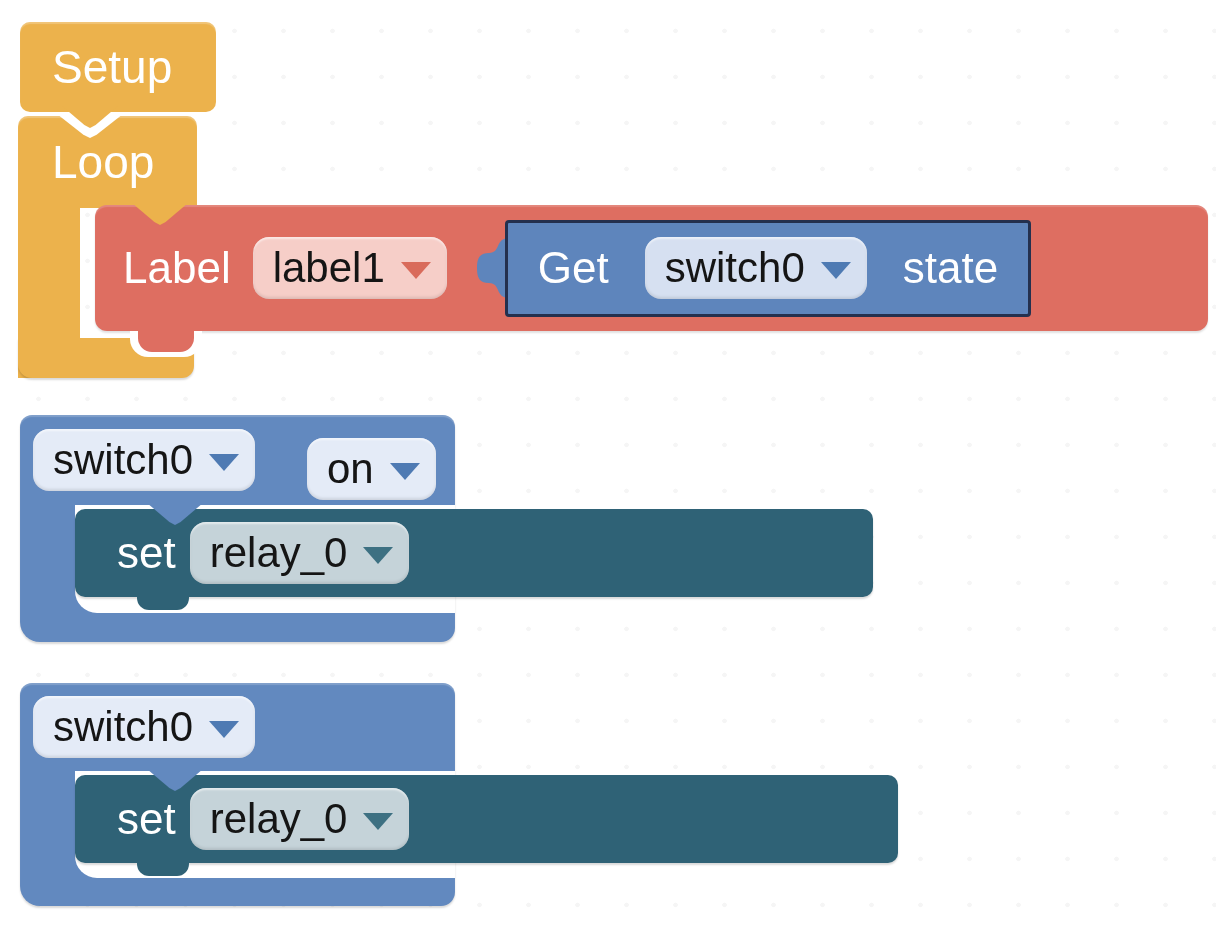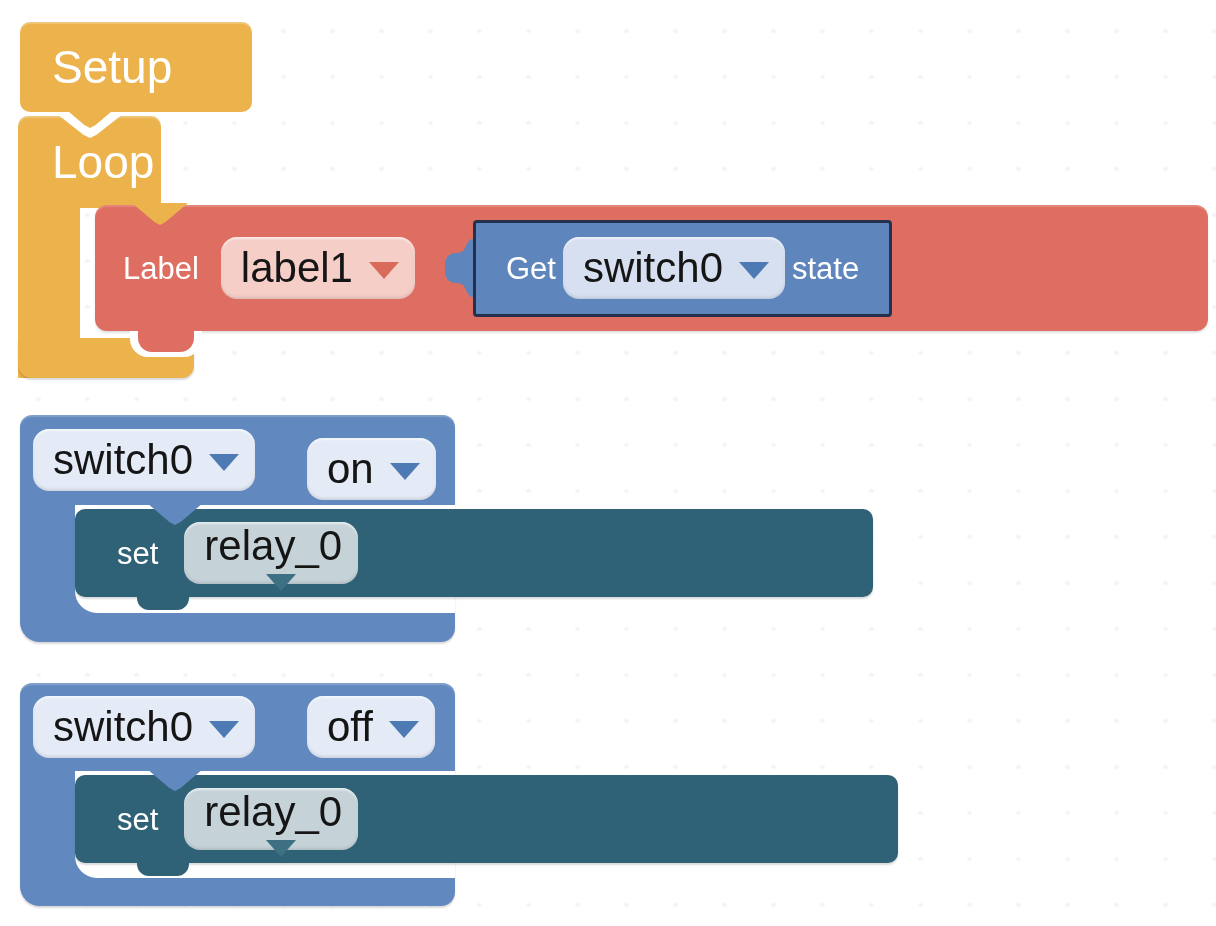--- a/index.html
+++ b/index.html
@@ -3,28 +3,28 @@
 <meta charset="utf-8">
 <style>
   html,body{margin:0;padding:0;background:#fff;}
   .canvas{
     position:relative;width:1216px;height:926px;background:#fff;overflow:hidden;
     font-family:"Liberation Sans",sans-serif;
     background-image:radial-gradient(circle, rgba(90,90,90,0.06) 2px, transparent 2.6px);
     background-size:49px 46px;background-position:14px 8px;
   }
   .abs{position:absolute;}
-  .wtext{color:#fff;font-size:31px;line-height:1;white-space:nowrap;}
+  .wtext{color:#fff;font-size:44px;line-height:1;white-space:nowrap;}
 
   
-  .setup-block{left:20px;top:22px;width:232px;height:90px;background:var(--yellow);
+  .setup-block{left:20px;top:22px;width:196px;height:90px;background:var(--yellow);
     border-radius:10px;display:flex;align-items:center;padding-left:32px;box-sizing:border-box;
     box-shadow:inset 0 2px 1px rgba(255,255,255,.25);}
   .setup-block .wtext,.loop-bar .wtext{font-size:46px;}
-  .loop-bar{left:18px;top:116px;width:143px;height:92px;background:var(--yellow);
+  .loop-bar{left:18px;top:116px;width:179px;height:92px;background:var(--yellow);
     border-radius:10px 10px 0 0;display:flex;align-items:center;padding-left:34px;box-sizing:border-box;
     box-shadow:inset 0 2px 1px rgba(255,255,255,.25);}
   .loop-col{left:18px;top:200px;width:62px;height:178px;background:var(--yellow);}
   .loop-bottom{left:18px;top:338px;width:176px;height:40px;background:var(--yellow);
     border-radius:0 0 12px 14px;box-shadow:0 2px 2px rgba(0,0,0,.15);}
 
   
   .tab-tri{width:56px;height:22px;clip-path:polygon(0 0,100% 0,60% 86%,50% 100%,40% 86%);}
   .tab-yellow{background:var(--yellow);}
   .tab-blue{background:var(--blue-light);}
@@ -35,41 +35,41 @@
 
   
   .red-block{left:95px;top:205px;width:1113px;height:126px;background:var(--red);
     border-radius:12px;display:flex;align-items:center;padding-left:28px;gap:22px;box-sizing:border-box;
     box-shadow:0 2px 2px rgba(0,0,0,.12), inset 0 2px 1px rgba(255,255,255,.18);}
   .value-wrap{display:flex;align-items:center;margin-left:4px;}
   .connector{flex:none;margin-right:-4px;display:block;}
 
   
   .get-block{display:flex;align-items:center;height:97px;background:var(--blue);
-    border:3px solid var(--get-border);border-radius:4px;padding:0 30px;gap:7px;box-sizing:border-box;}
+    border:3px solid var(--get-border);border-radius:4px;padding:0 30px;gap:36px;box-sizing:border-box;}
 
   
   .pill{display:inline-flex;align-items:center;height:62px;border-radius:16px;
     padding:0 16px 0 20px;font-size:42px;color:#151515;box-sizing:border-box;white-space:nowrap;
     box-shadow:inset 0 2px 2px rgba(255,255,255,.55), inset 0 -2px 3px rgba(0,0,0,.10);}
   .arrow{width:0;height:0;border-left:15px solid transparent;border-right:15px solid transparent;
     border-top:17px solid #000;margin-left:16px;margin-top:4px;}
   .pill-red{background:var(--red-pill);}   .pill-red .arrow{border-top-color:var(--red-arrow);}
   .pill-blue{background:var(--blue-pill);} .pill-blue .arrow{border-top-color:var(--blue-arrow);}
   .pill-lblue{background:var(--blue-pill-light);} .pill-lblue .arrow{border-top-color:var(--blue-arrow);}
-  .pill-teal{background:var(--teal-pill);flex-direction:column;} .pill-teal .arrow{border-top-color:var(--teal-arrow);}
+  .pill-teal{background:var(--teal-pill);} .pill-teal .arrow{border-top-color:var(--teal-arrow);}
 
   
   .wrap-block{left:20px;width:435px;height:227px;background:var(--blue-light);
     border-radius:12px 12px 14px 20px;box-shadow:0 2px 2px rgba(0,0,0,.15), inset 0 2px 1px rgba(255,255,255,.2);}
   .cutout{left:75px;width:380px;background:#fff;border-radius:0 0 0 22px;}
 
   
   .teal-block{left:75px;height:88px;background:var(--teal);border-radius:10px;
-    display:flex;align-items:center;padding-left:42px;gap:26px;box-sizing:border-box;
+    display:flex;align-items:center;padding-left:42px;gap:14px;box-sizing:border-box;
     box-shadow:0 2px 2px rgba(0,0,0,.15);}
 </style>
 </head>
 <body>
 
 <div class="canvas">
 
   <div class="abs setup-block">
     <span class="wtext">Setup</span>
   </div>
@@ -130,24 +130,20 @@
   </div>
   <div class="abs tab-tri tab-blue" style="left:147px;top:503px;"></div>
   <div class="abs bump-teal" style="left:137px;top:592px;"></div>
 
   <div class="abs wrap-block" style="top:683px;height:223px;"></div>
   <div class="abs cutout" style="top:771px;height:107px;"></div>
   <div class="abs pill pill-lblue" style="left:33px;top:696px;">
     <span>switch0</span>
     <span class="arrow"></span>
   </div>
-  <div class="abs pill pill-lblue" style="left:307px;top:696px;">
-    <span>off</span>
-    <span class="arrow"></span>
-  </div>
   <div class="abs teal-block" style="top:775px;width:823px;">
     <span class="wtext">set</span>
     <div class="pill pill-teal">
       <span>relay_0</span>
       <span class="arrow"></span>
     </div>
   </div>
   <div class="abs tab-tri tab-blue" style="left:147px;top:769px;"></div>
   <div class="abs bump-teal" style="left:137px;top:858px;"></div>
 

